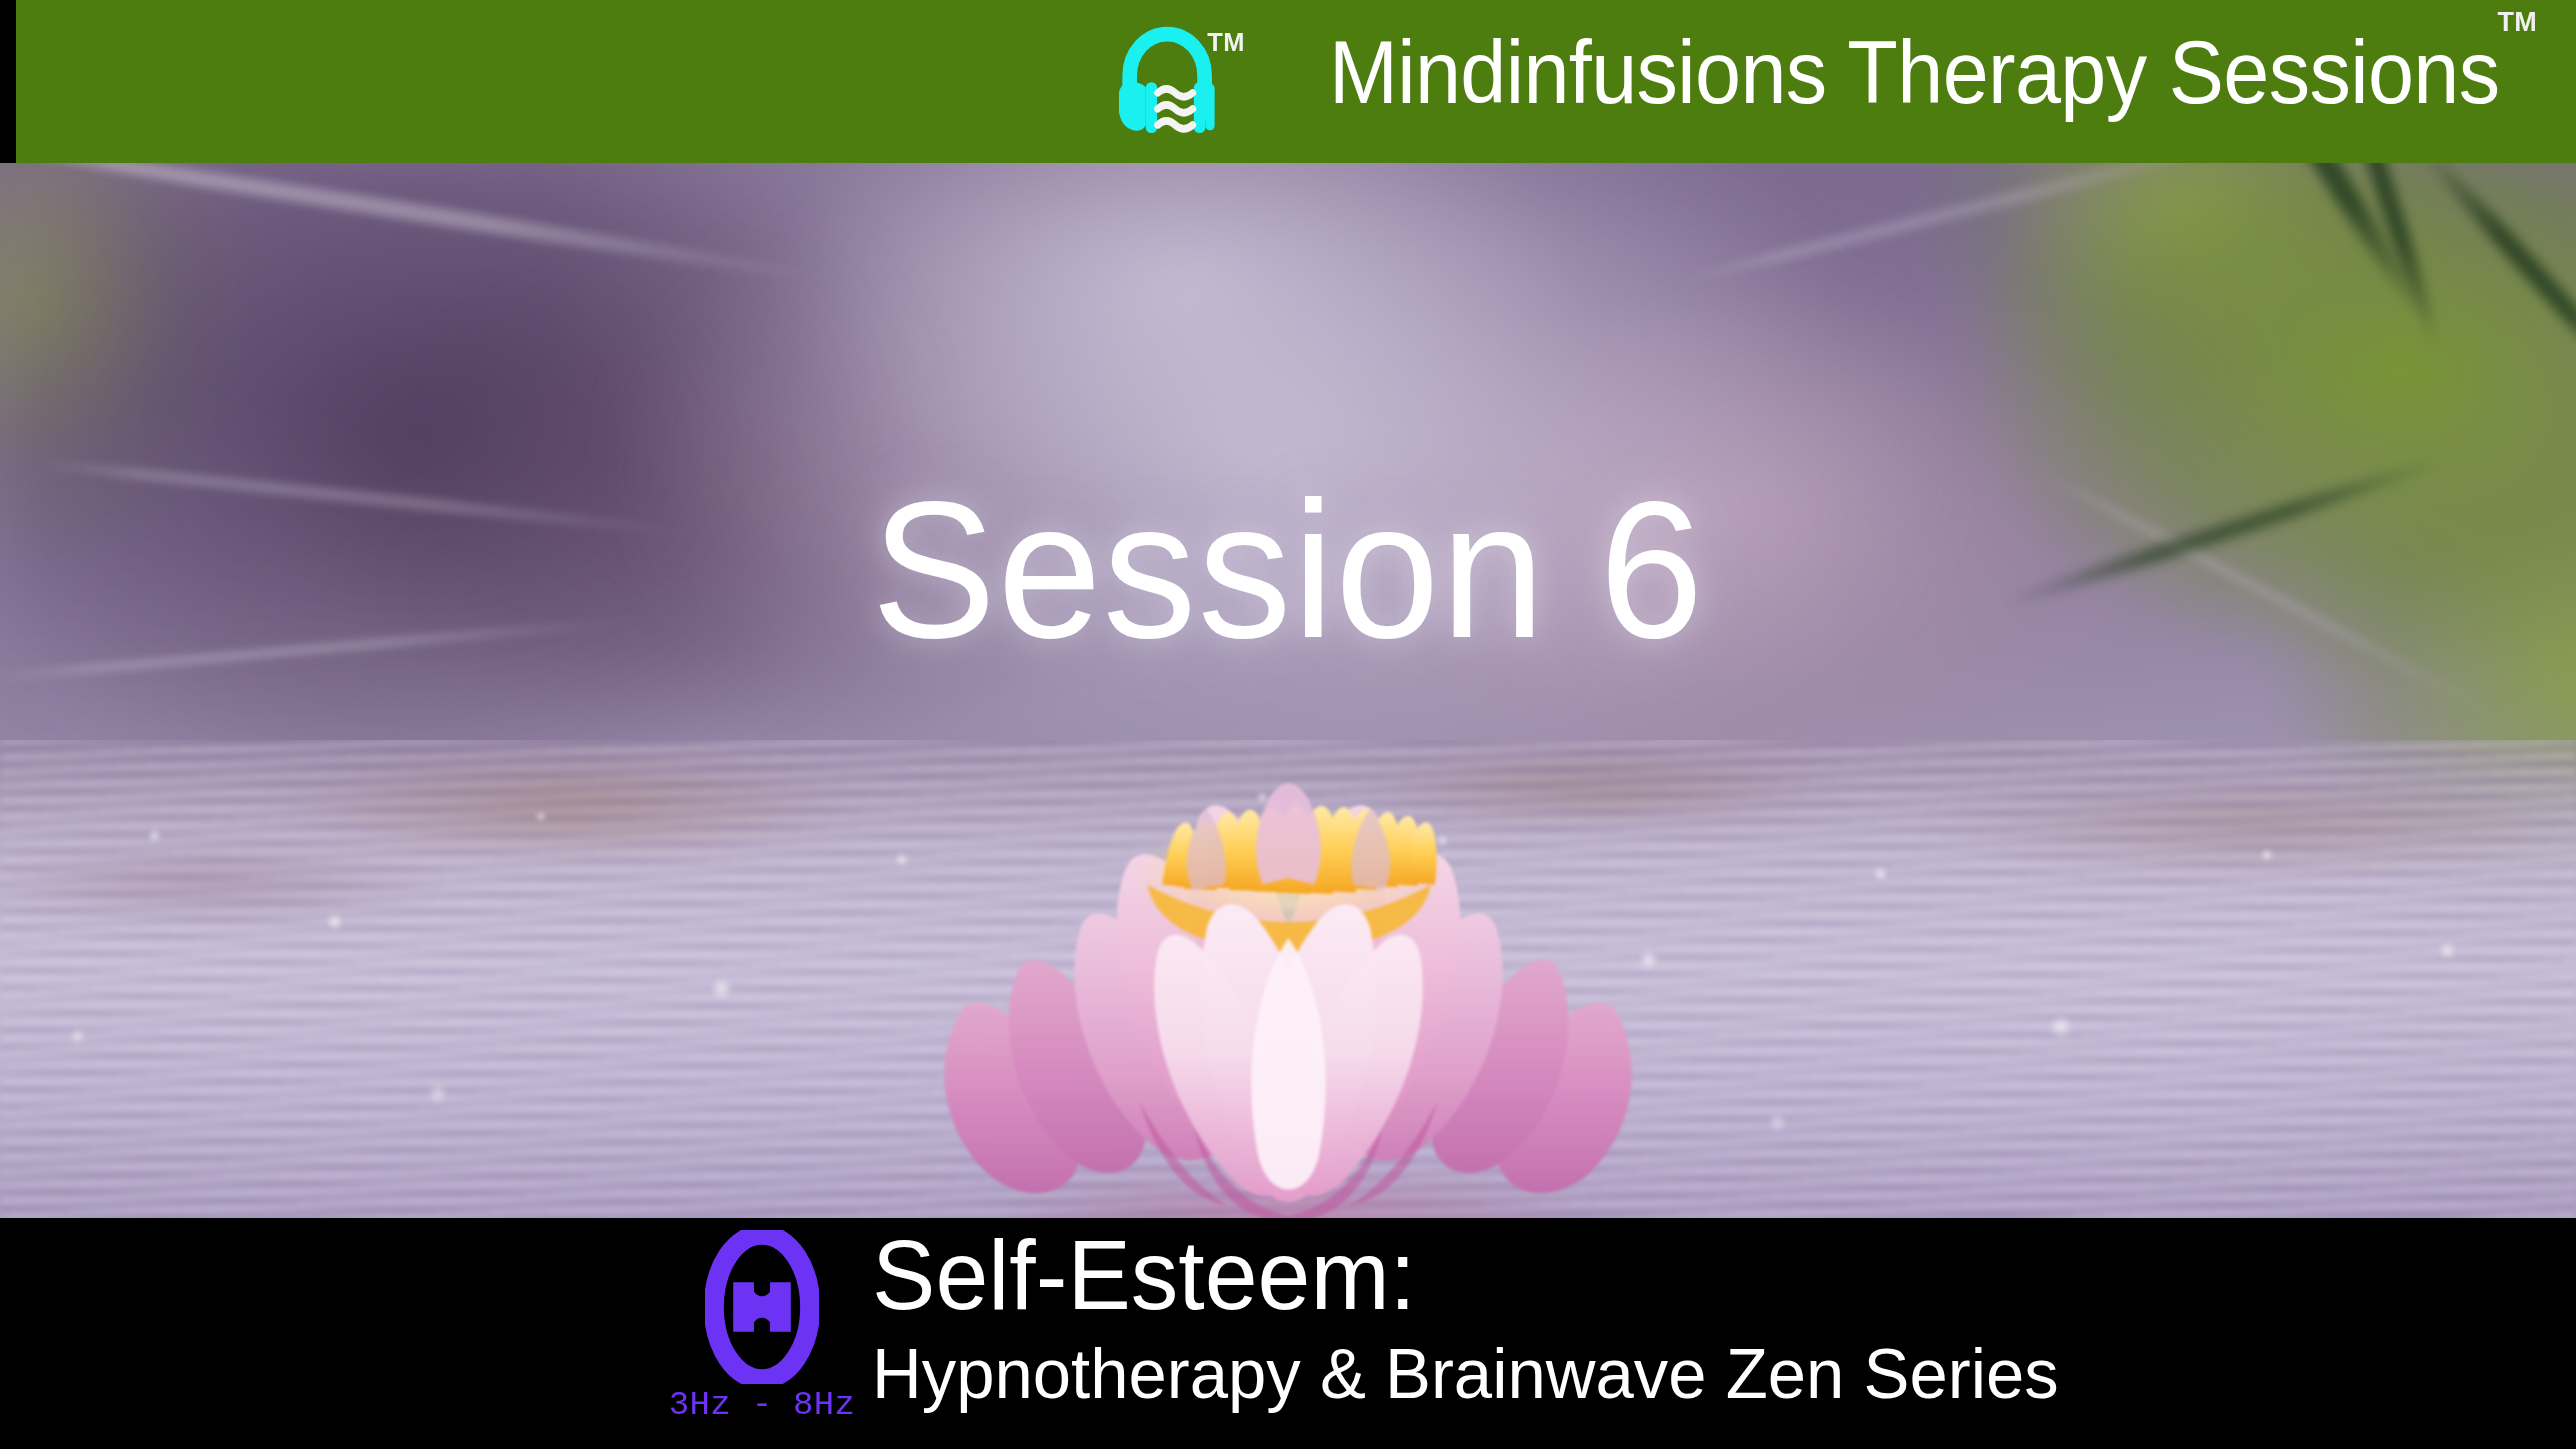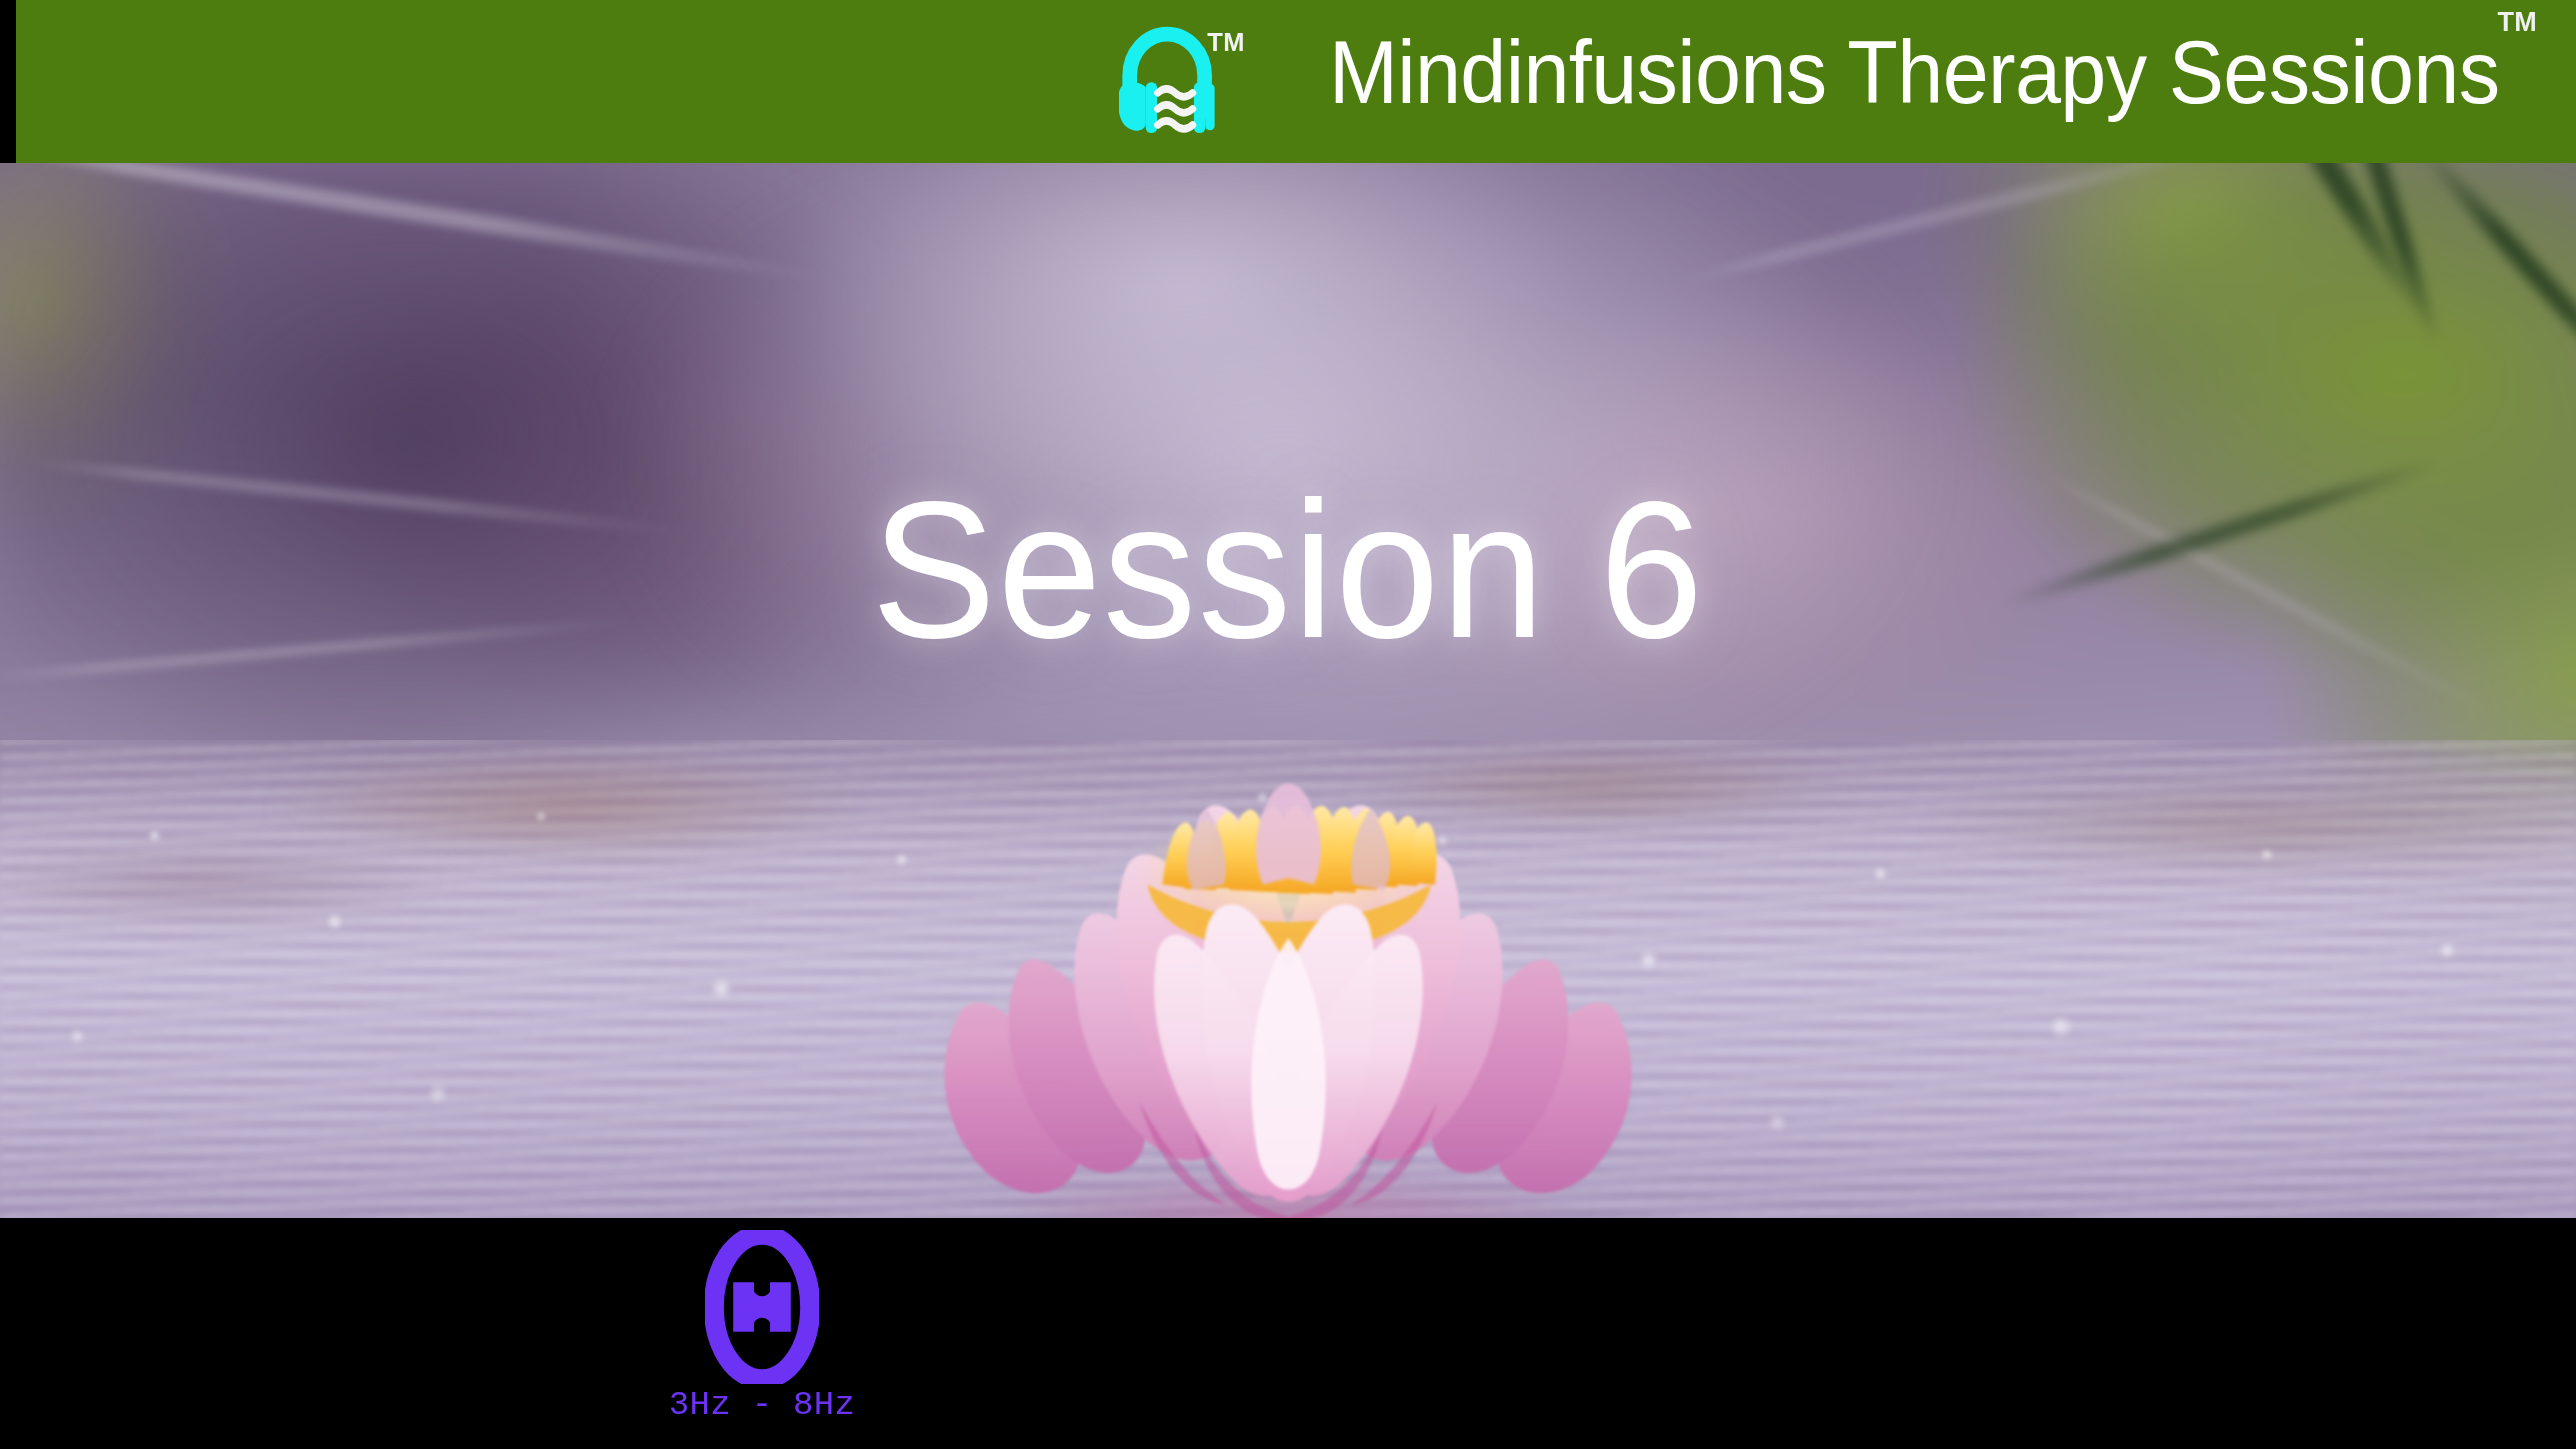--- a/index.html
+++ b/index.html
@@ -514,18 +514,22 @@
                    L 128 78
                    L 128 152
                    L 97 152
                    L 97 138 A 14 14 0 0 0 73 138
                    L 73 152
                    L 42 152 Z" fill="#6C33F5"></path>
         </svg>
         <div class="theta-range" style="color:#6C33F5">3Hz - 8Hz</div>
       </div>
 
+      <div class="footer-text">
+        <div class="footer-title">Self-Esteem:</div>
+        <div class="footer-subtitle">Hypnotherapy &amp; Brainwave Zen Series</div>
+      </div>
 
     </div>
   </div>
 
 </div>
 
 
 </body></html>

